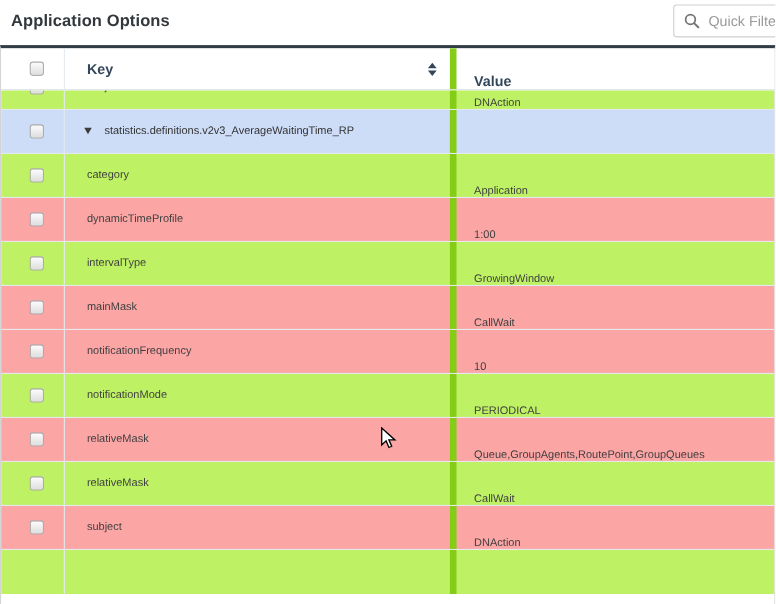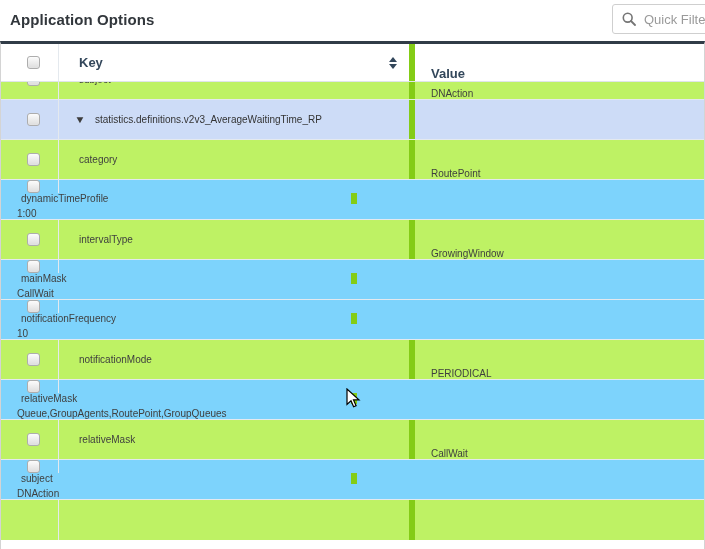--- a/index.html
+++ b/index.html
@@ -18,21 +18,21 @@
   .table { position:absolute; top:41px; left:0; width:705px; height:508px;
     border-top:3px solid #313c47; border-left:1px solid #d4d4d4; border-right:1px solid #d4d4d4; background:#fff; }
 
   .thead { display:flex; height:38px; border-bottom:1px solid #dfe5ea; background:#fff; position:relative; z-index:2; }
   .thead .cell-key span.hdr { font-weight:bold; color:#33475b; font-size:13px; }
   .thead .cell-value span.hdr { font-weight:bold; color:#33475b; font-size:13px; }
 
   .tbody { height:467px; overflow:hidden; position:relative; z-index:1; }
 
   .row { display:flex; height:40px; border-bottom:1px solid #e4e9ee; background:#bef264; }
-  .row.alt { background:#7dd3fc;flex-direction:column; }
+  .row.alt { background:#fca5a5; }
   .row.selected { background:#cddcf7; }
   .row.partial-top { margin-top:-22px; }
   .row.partial-bottom { border-bottom:none; }
 
   .cell-check { width:58px; min-width:58px; border-right:1px solid #e4e9ee;
     display:flex; align-items:center; justify-content:flex-start; padding-left:26px; }
   .cell-key { width:356px; min-width:356px; border-right:6px solid #84cc16;
     display:flex; align-items:center; padding-left:20px; position:relative; }
   .cell-value { flex:1; display:flex; align-items:flex-end; padding-left:16px; }
 
@@ -113,21 +113,21 @@
       </div>
 
       <div class="row">
         <div class="cell-check">
             <div class="checkbox"></div>
           </div>
         <div class="cell-key">
             <span class="ktext">category</span>
           </div>
         <div class="cell-value">
-            <span class="vtext">RoutePoint</span>
+            <span class="vtext">Application</span>
           </div>
       </div>
 
       <div class="row alt">
         <div class="cell-check">
             <div class="checkbox"></div>
           </div>
         <div class="cell-key">
             <span class="ktext">dynamicTimeProfile</span>
           </div>

